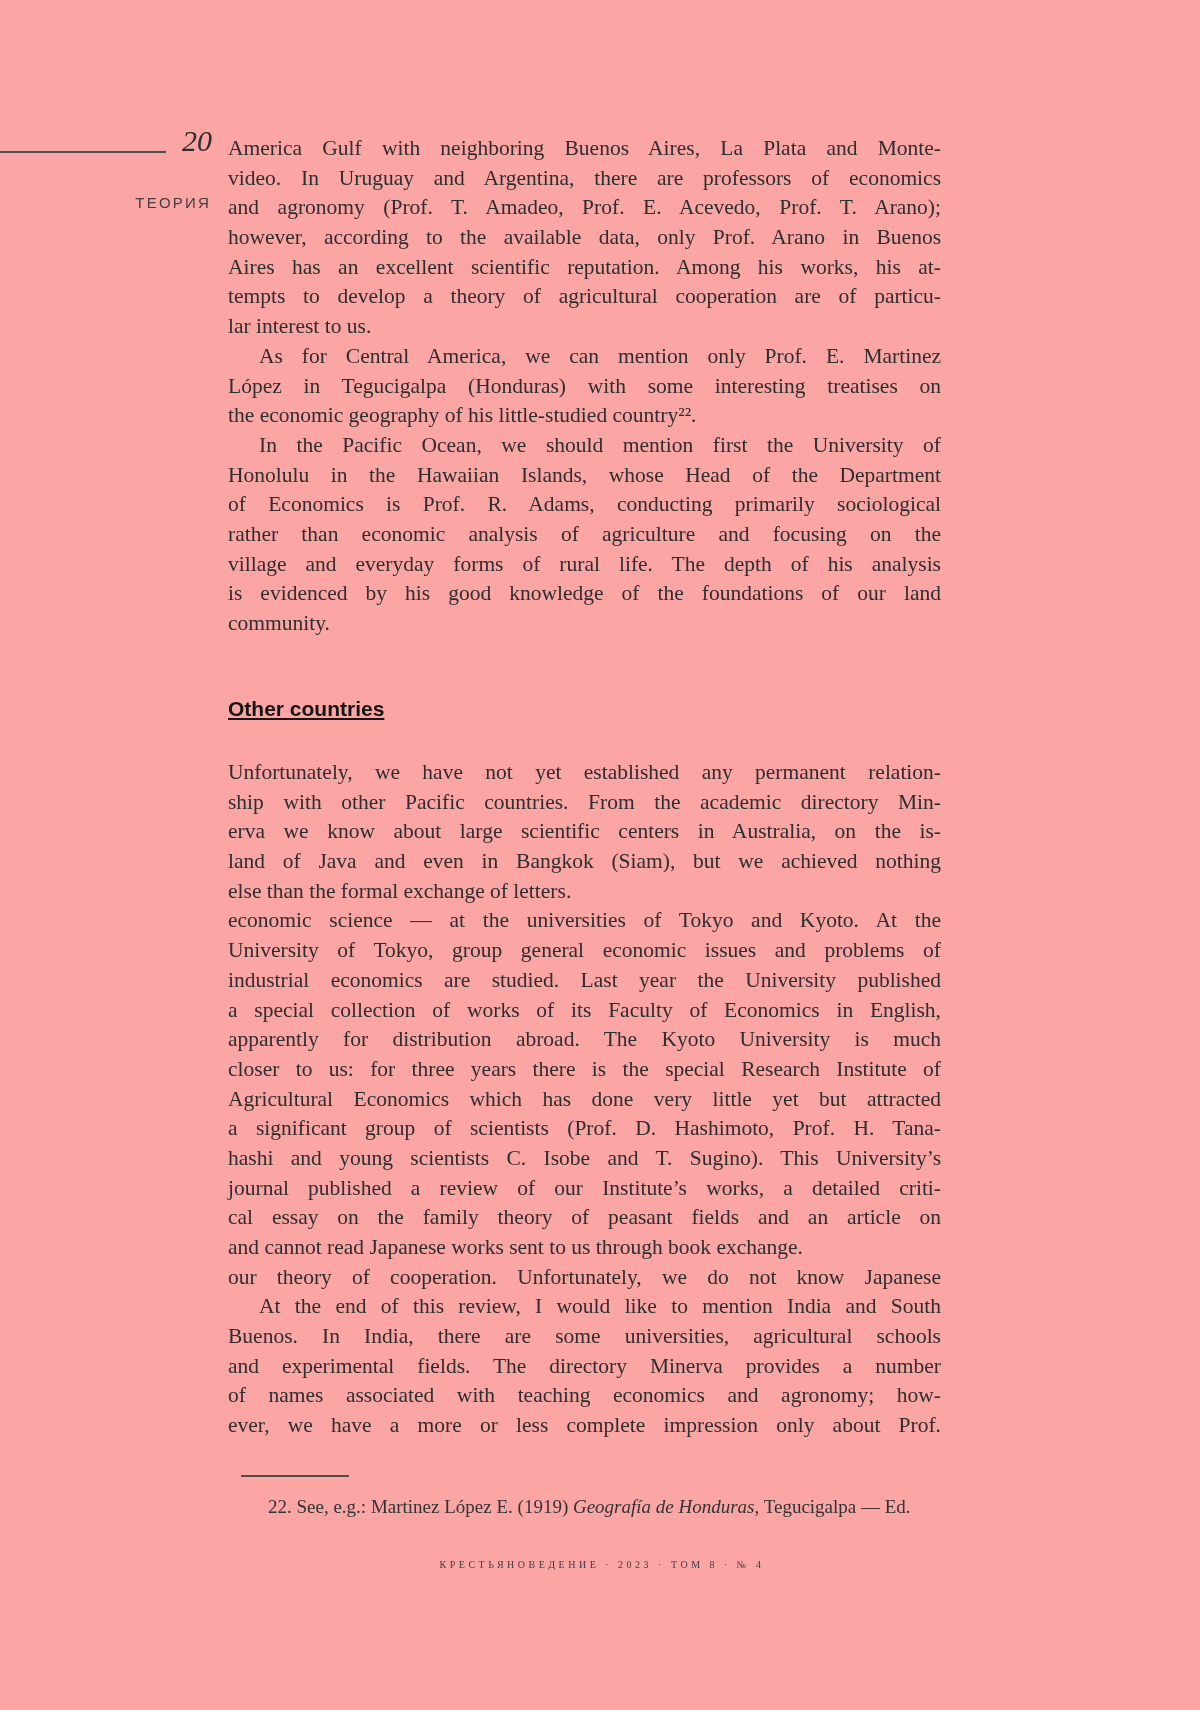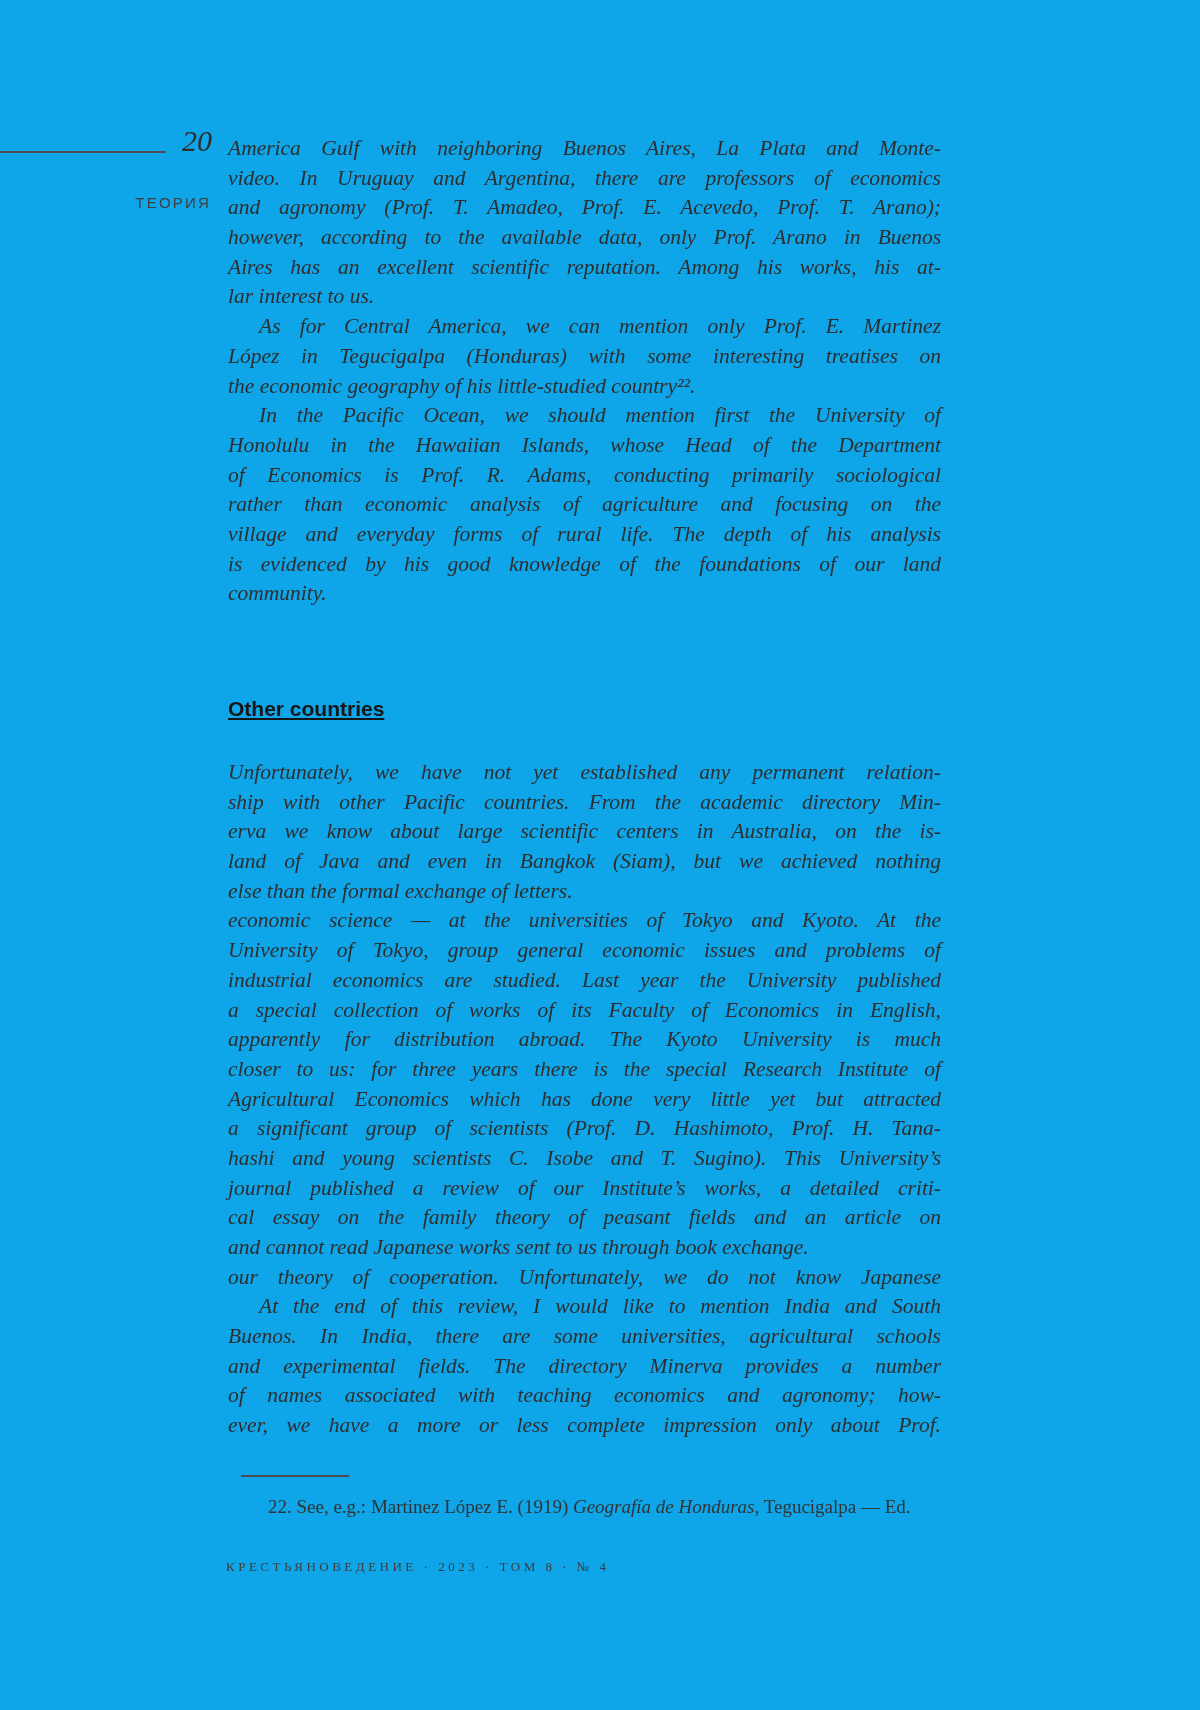--- a/index.html
+++ b/index.html
@@ -4,21 +4,21 @@
 <style>
   html, body {
     margin: 0;
     padding: 0;
     background: #ffffff;
   }
   .page {
     position: relative;
     width: 1200px;
     height: 1710px;
-    background: #0ea5e9;
+    background: #fca5a5;
     overflow: hidden;
     font-family: "Liberation Serif", "DejaVu Serif", serif;
     color: #2e2e2e;
   }
   
   .header-rule {
     position: absolute;
     left: 0; top: 151px;
     width: 166px; height: 2px;
     background: #4d4d4d;
@@ -41,21 +41,20 @@
     font-size: 15px;
     letter-spacing: 2.2px;
     color: #3f3f3f;
   }
   
   .column {
     position: absolute;
     left: 228px;
     width: 713px;
     font-size: 21.5px;
-    font-style: italic;
   }
   .col-1 { top: 134px; }
   .col-2 { top: 758px; }
   .line {
     height: 29.7px;
     line-height: 29.7px;
     text-align: justify;
     text-align-last: justify;
     overflow: visible;
   }
@@ -85,24 +84,24 @@
     width: 713px;
     font-size: 19px;
     line-height: 26px;
     color: #333333;
     text-indent: 40px;
   }
   .footnote .it { font-style: italic; }
   
   .footer-line {
     position: absolute;
-    left: 226px; top: 1559px;
+    left: 232px; top: 1559px;
     width: 740px;
-    text-align: left;
-    font-size: 13px;
+    text-align: center;
+    font-size: 10px;
     letter-spacing: 3.5px;
     color: #3d3d3d;
     white-space: nowrap;
   }
 </style>
 </head>
 <body>
 
 <div class="page">
 
@@ -110,20 +109,21 @@
   <div class="page-number">20</div>
   <div class="section-label">ТЕОРИЯ</div>
 
   <div class="column col-1">
     <div class="para">
         <div class="line">America Gulf with neighboring Buenos Aires, La Plata and Monte-</div>
         <div class="line">video. In Uruguay and Argentina, there are professors of economics</div>
         <div class="line">and agronomy (Prof. T. Amadeo, Prof. E. Acevedo, Prof. T. Arano);</div>
         <div class="line">however, according to the available data, only Prof. Arano in Buenos</div>
         <div class="line">Aires has an excellent scientific reputation. Among his works, his at-</div>
+        <div class="line">tempts to develop a theory of agricultural cooperation are of particu-</div>
         <div class="line end">lar interest to us.</div>
       </div>
     <div class="para">
         <div class="line indent">As for Central America, we can mention only Prof. E. Martinez</div>
         <div class="line">López in Tegucigalpa (Honduras) with some interesting treatises on</div>
         <div class="line end">the economic geography of his little-studied country²².</div>
       </div>
     <div class="para">
         <div class="line indent">In the Pacific Ocean, we should mention first the University of</div>
         <div class="line">Honolulu in the Hawaiian Islands, whose Head of the Department</div>

